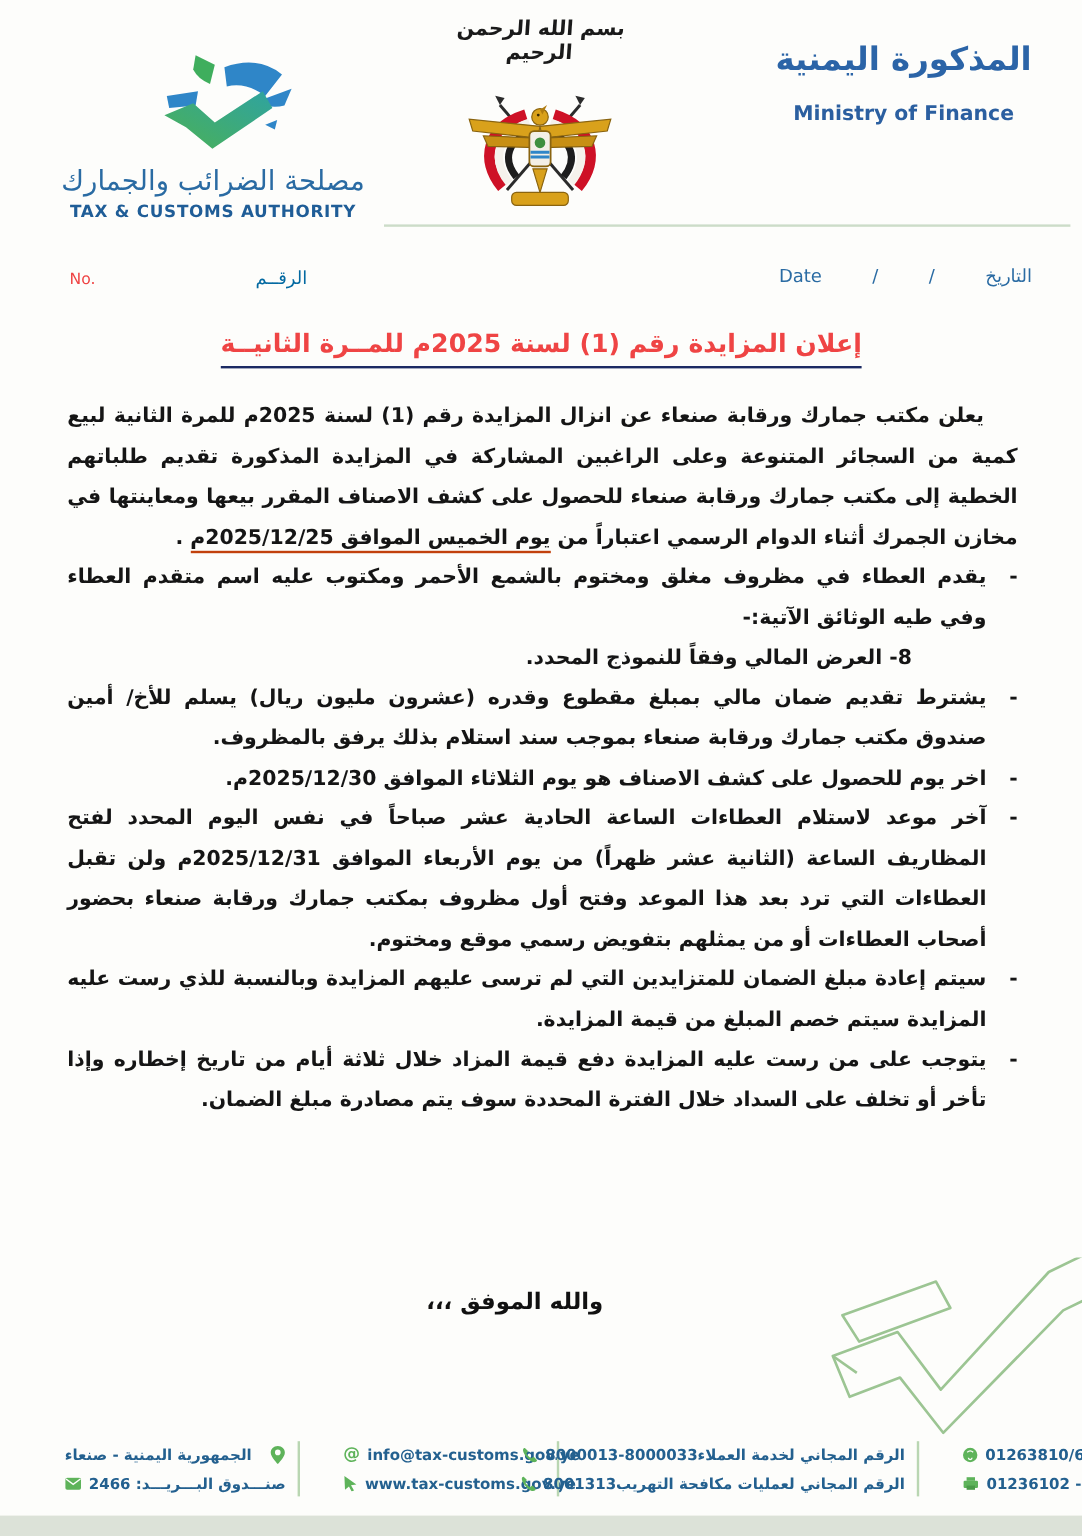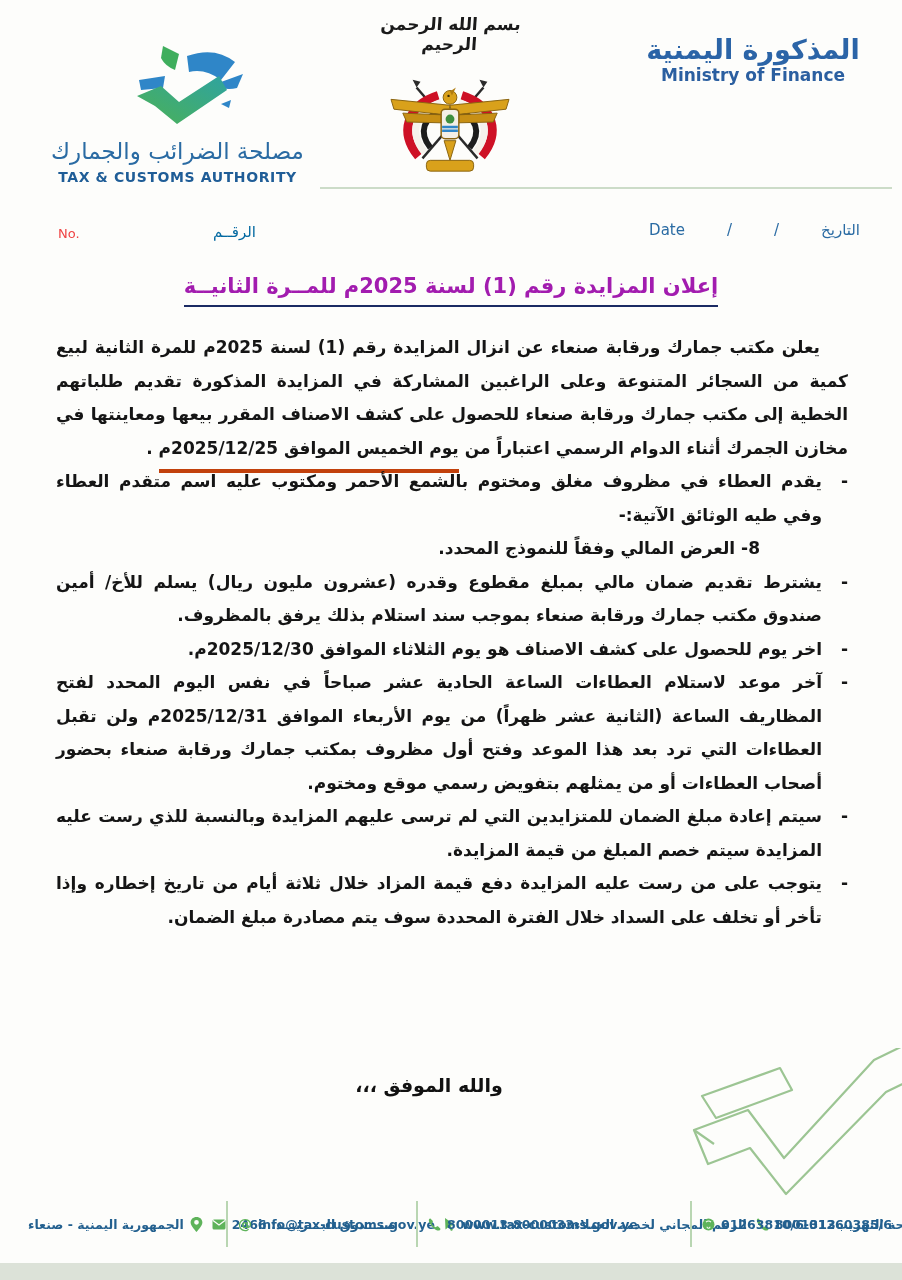--- a/index.html
+++ b/index.html
@@ -10,57 +10,57 @@
   }
   
   .logo-authority{position:absolute;left:50px;top:40px;width:255px;text-align:center;}
   .logo-authority .ar-name{font-size:23px;font-weight:normal;color:#2a6ba3;direction:rtl;margin-top:2px;}
   .logo-authority .en-name{font-size:14px;font-weight:bold;color:#1f5d97;letter-spacing:.6px;margin-top:5px;}
   .emblem-block{position:absolute;left:352px;top:14px;width:196px;text-align:center;}
   .bismillah{font-size:17px;font-weight:bold;color:#1a1a1a;direction:rtl;transform:skewX(-4deg);}
   .ministry-block{position:absolute;left:622px;top:34px;width:262px;text-align:center;direction:rtl;color:#2b64a7;}
   .ministry-block .cal1{font-size:27px;font-weight:bold;letter-spacing:1px;}
   .ministry-block .cal2{font-size:31px;font-weight:bold;letter-spacing:2px;margin-top:4px;}
-  .ministry-block .en{direction:ltr;font-size:17px;font-weight:bold;color:#2b5fa0;margin-top:0;}
+  .ministry-block .en{direction:ltr;font-size:17px;font-weight:bold;color:#2b5fa0;margin-top:20px;}
   .header-rule{position:absolute;left:320px;right:10px;top:187px;height:2px;background:#ccdcc8;}
   
   .ref-date{position:absolute;right:42px;top:221px;direction:rtl;display:flex;gap:42px;
     color:#2a6ba3;font-size:15px;}
   .ref-number{position:absolute;left:213px;top:223px;color:#0369a1;font-size:15px;direction:rtl;}
   .ref-no{position:absolute;left:58px;top:226px;color:#ef4444;font-size:13px;}
   
   .doc-title{position:absolute;left:0;right:0;top:274px;text-align:center;direction:rtl;}
   .doc-title span{
-    color:#a21caf;font-size:21px;font-weight:bold;
+    color:#ef4444;font-size:21px;font-weight:bold;
     border-bottom:2.5px solid #1b2a63;padding-bottom:7px;
   }
   
   .body-text{
     position:absolute;left:56px;top:331px;width:792px;direction:rtl;
     color:#151515;font-size:17px;font-weight:bold;line-height:33.5px;
     text-align:justify;
   }
   .intro{text-indent:28px;margin:0;}
-  .u-date{border-bottom:4px solid #c2410c;padding-bottom:11px;}
+  .u-date{border-bottom:2px solid #c2410c;padding-bottom:1px;}
   .bullet{display:flex;}
   .bullet .marker{flex:none;width:26px;}
   .bullet .btext{flex:1;text-align:justify;}
   .sub-item{padding-right:88px;text-align:right;}
   .closing{
     position:absolute;left:0;right:0;top:1074px;text-align:center;
     direction:rtl;color:#111;font-size:19px;font-weight:bold;transform:translateX(-22px);
   }
   
   .watermark{position:absolute;right:-36px;top:1048px;width:250px;height:150px;}
   
   .footer{
     position:absolute;left:28px;right:26px;top:1196px;height:56px;
     display:flex;align-items:center;color:#23608f;font-size:12.5px;font-weight:bold;
   }
-  .f-col{display:flex;justify-content:flex-start;gap:9px;height:48px;}
+  .f-col{display:flex;flex-direction:column;justify-content:center;gap:9px;height:48px;margin-left:26px;}
   .f-row{display:flex;align-items:center;gap:6px;white-space:nowrap;}
   .f-div{flex:none;width:2px;height:46px;background:#b9d6b2;margin:0 10px;}
   .col-loc{width:188px;}
   .col-web{width:168px;}
   .col-free{width:252px;}
   .col-tel{width:212px;}
   .rtl-row{direction:rtl;}
   .jbetween{justify-content:space-between;}
   .icon{flex:none;display:inline-flex;align-items:center;justify-content:center;}
   .at-glyph{color:#5eb35a;font-size:14px;font-weight:bold;}

